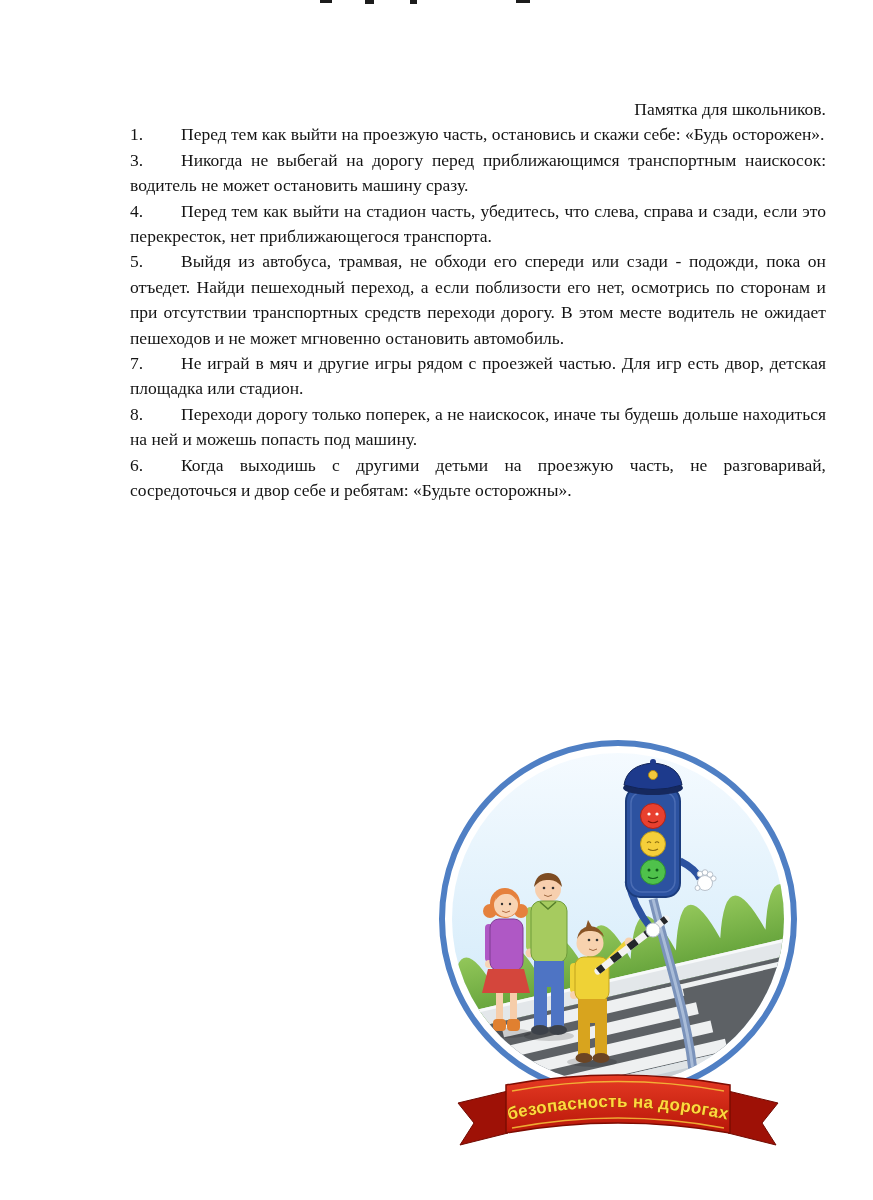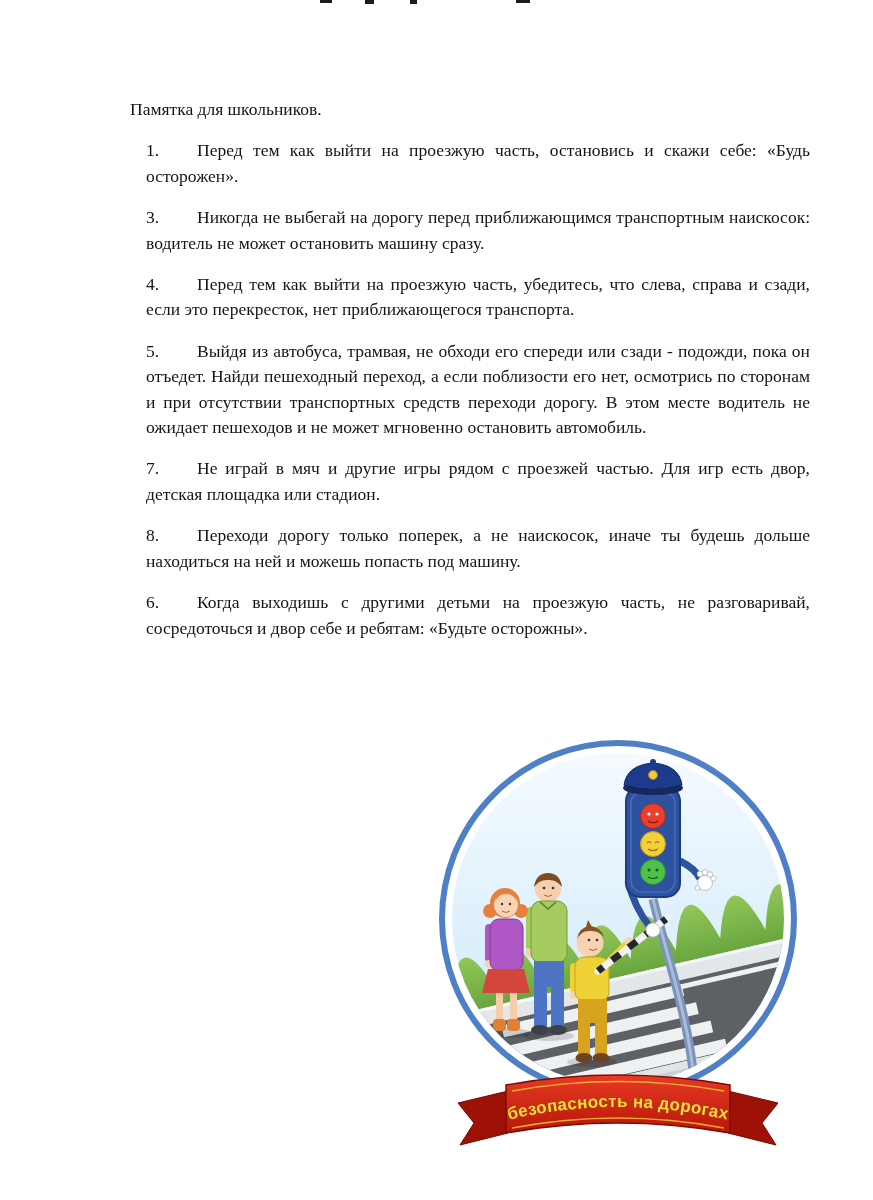--- a/index.html
+++ b/index.html
@@ -2,22 +2,22 @@
 <html><head>
 <meta charset="utf-8">
 <style>
   html,body{margin:0;padding:0;}
   body{
     width:873px;height:1200px;background:#ffffff;position:relative;
     font-family:"Liberation Serif", serif;color:#141414;overflow:hidden;
   }
   .artifact{position:absolute;background:#1c1c1c;}
   .content{position:absolute;left:130px;top:97px;width:696px;}
-  .doc-title{text-align:left;font-size:17.5px;line-height:25.4px;margin:0;}
-  p.item{text-align:justify;font-size:17.5px;line-height:25.4px;margin:16px;}
+  .doc-title{text-align:right;font-size:17.5px;line-height:25.4px;margin:0;}
+  p.item{text-align:justify;font-size:17.5px;line-height:25.4px;margin:0;}
   .num{display:inline-block;width:51px;}
   .figure{position:absolute;left:428px;top:731px;width:380px;height:425px;}
   .figure svg{display:block;}
   .banner-text{
     font-family:"Liberation Sans", sans-serif;
     font-weight:bold;font-size:17px;letter-spacing:0.3px;
     paint-order:stroke;stroke:#8a4a00;stroke-width:0.6px;
   }
 </style>
 </head>
@@ -26,21 +26,21 @@
 <span class="artifact" style="left:320px;top:0;width:12px;height:3px;"></span>
 <span class="artifact" style="left:365px;top:0;width:9px;height:4px;"></span>
 <span class="artifact" style="left:410px;top:0;width:7px;height:4px;"></span>
 <span class="artifact" style="left:516px;top:0;width:14px;height:3px;"></span>
 
 <div class="content">
   <h1 class="doc-title" style="font-weight:normal;">Памятка для школьников.</h1>
 
   <p class="item"><span class="num">1.</span><span>Перед тем как выйти на проезжую часть, остановись и скажи себе: «Будь осторожен».</span></p>
   <p class="item"><span class="num">3.</span><span>Никогда не выбегай на дорогу перед приближающимся транспортным наискосок: водитель не может остановить машину сразу.</span></p>
-  <p class="item"><span class="num">4.</span><span>Перед тем как выйти на проезжую часть, убедитесь, что слева, справа и сзади, если это перекресток, нет приближающегося транспорта.</span></p>
+  <p class="item"><span class="num">4.</span><span>Перед тем как выйти на стадион часть, убедитесь, что слева, справа и сзади, если это перекресток, нет приближающегося транспорта.</span></p>
   <p class="item"><span class="num">5.</span><span>Выйдя из автобуса, трамвая, не обходи его спереди или сзади - подожди, пока он отъедет. Найди пешеходный переход, а если поблизости его нет, осмотрись по сторонам и при отсутствии транспортных средств переходи дорогу. В этом месте водитель не ожидает пешеходов и не может мгновенно остановить автомобиль.</span></p>
   <p class="item"><span class="num">7.</span><span>Не играй в мяч и другие игры рядом с проезжей частью. Для игр есть двор, детская площадка или стадион.</span></p>
   <p class="item"><span class="num">8.</span><span>Переходи дорогу только поперек, а не наискосок, иначе ты будешь дольше находиться на ней и можешь попасть под машину.</span></p>
   <p class="item"><span class="num">6.</span><span>Когда выходишь с другими детьми на проезжую часть, не разговаривай, сосредоточься и двор себе и ребятам: «Будьте осторожны».</span></p>
 </div>
 
 <div class="figure">
 <svg width="380" height="425" viewBox="0 0 380 425">
   <defs>
     <clipPath id="sceneClip">

